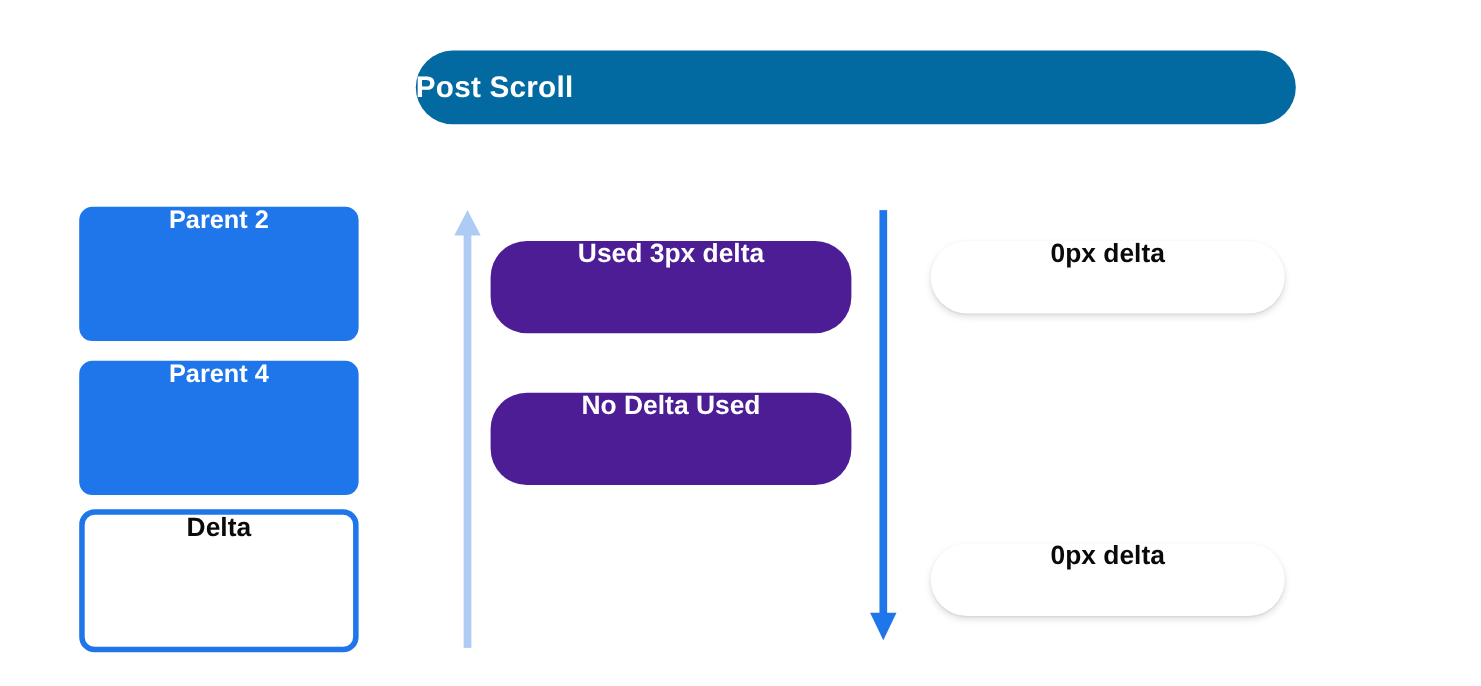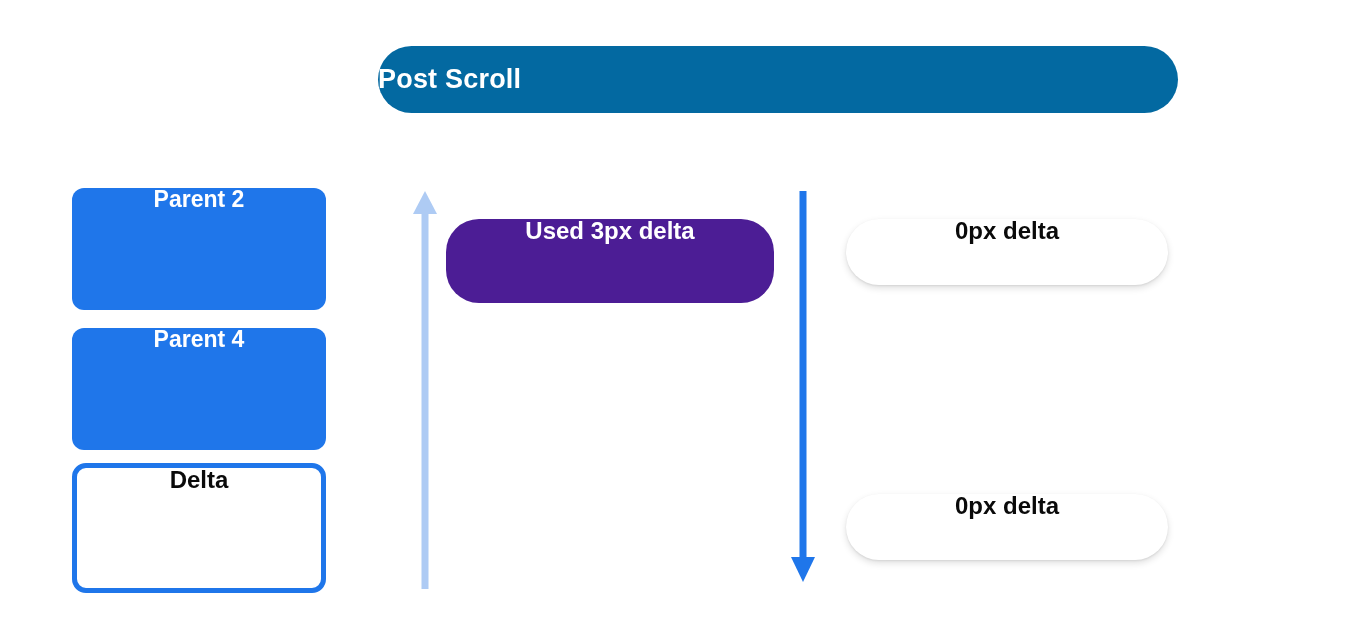--- a/index.html
+++ b/index.html
@@ -152,20 +152,23 @@
 
   <svg class="arrow" style="left:406px; top:191px;" width="38" height="398" viewBox="0 0 38 398">
     <rect x="15.5" y="21" width="7" height="377" fill="#aecbf4"></rect>
     <polygon points="19,0 31,23 7,23" fill="#aecbf4"></polygon>
   </svg>
 
   <div class="mid-pill" id="mid-pill-0">
     <span class="label">Used 3px delta</span>
   </div>
 
+  <div class="mid-pill" id="mid-pill-1">
+    <span class="label">No Delta Used</span>
+  </div>
 
   <svg class="arrow" style="left:784px; top:191px;" width="38" height="391" viewBox="0 0 38 391">
     <rect x="15.5" y="0" width="7" height="368" fill="#1f76ea"></rect>
     <polygon points="19,391 31,366 7,366" fill="#1f76ea"></polygon>
   </svg>
 
   <div class="right-pill" id="right-pill-0">
     <span class="label">0px delta</span>
   </div>
 

